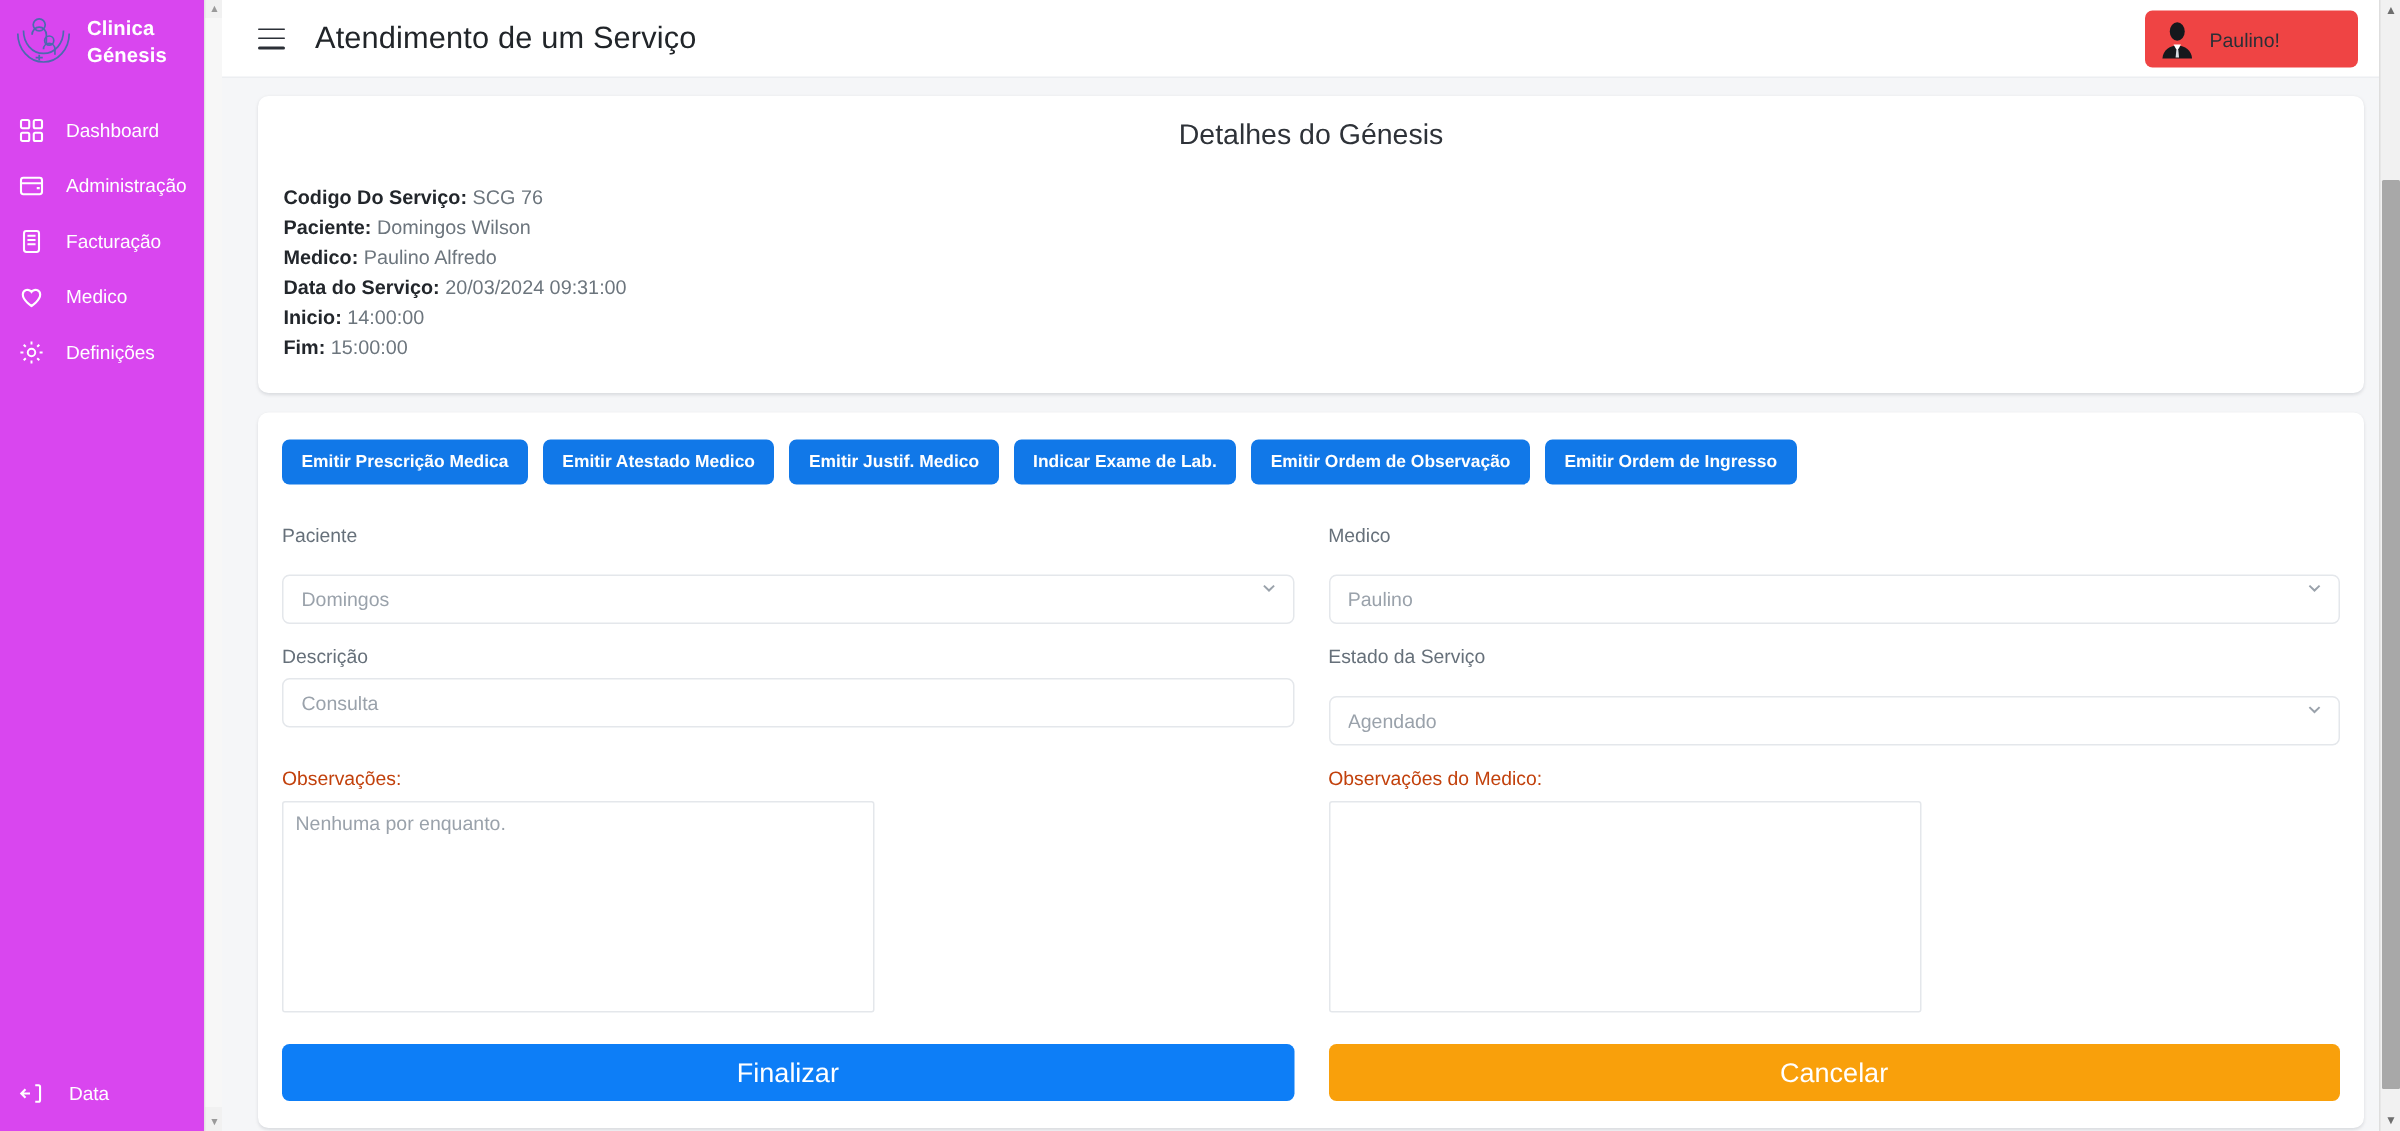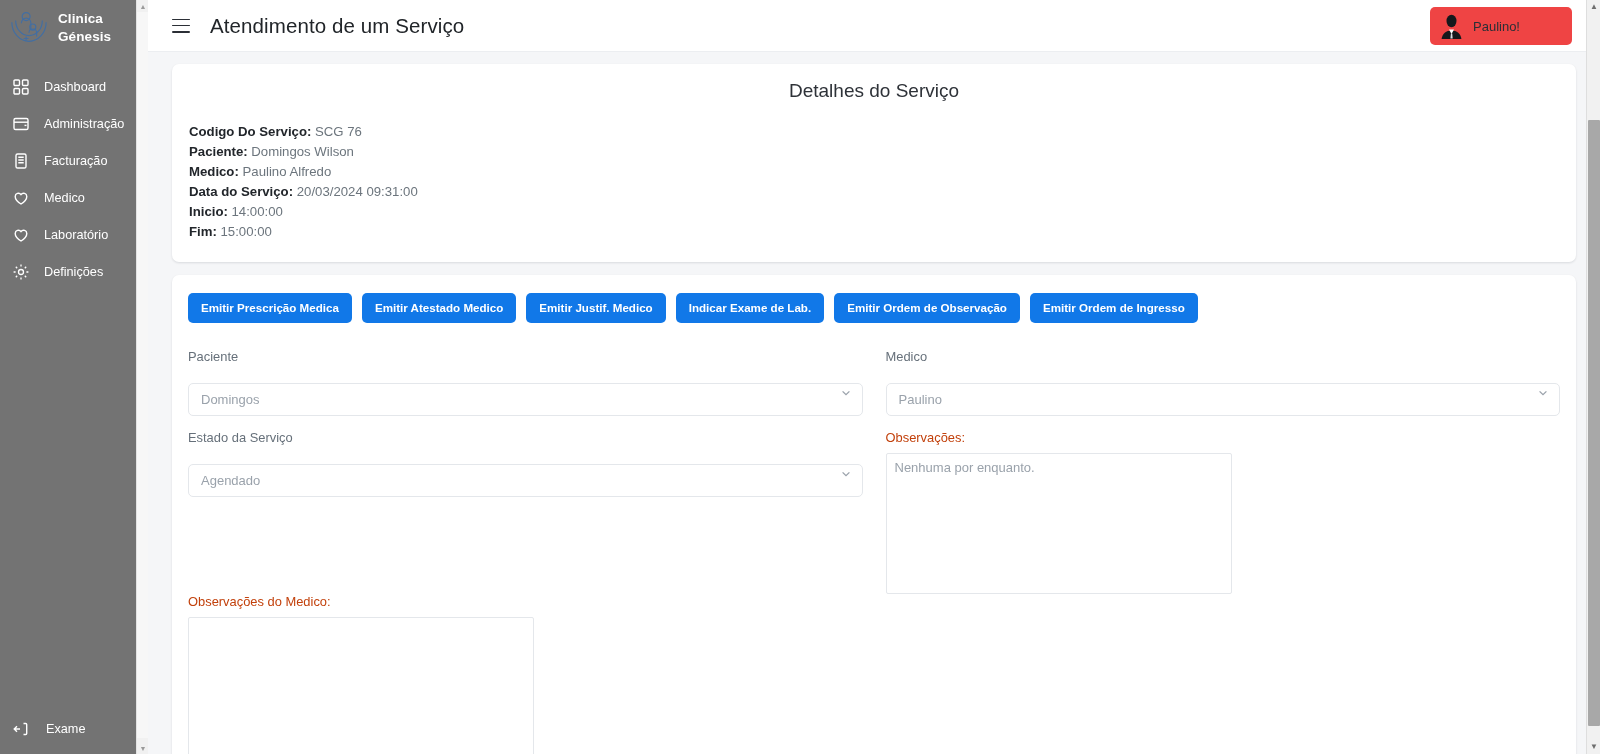--- a/index.html
+++ b/index.html
@@ -10,21 +10,21 @@
     font-family: "Liberation Sans", sans-serif;
     background: #f5f6f8;
   }
 
   .app { position: relative; width: 1600px; height: 754px; display: flex; }
 
   
   .sidebar {
     width: 148px;
     min-width: 148px;
-    background: #737373;
+    background: #d946ef;
     color: #ffffff;
     position: relative;
     height: 754px;
     overflow: hidden;
   }
   .brand {
     display: flex;
     align-items: center;
     gap: 8px;
     padding: 8px 10px 14px 8px;
@@ -208,21 +208,21 @@
     color: #9aa2ab;
   }
   select.ctrl {
     appearance: none; -webkit-appearance: none; -moz-appearance: none;
     padding-right: 28px;
     margin-top: 12px;
   }
 
   .ta-label { font-size: 12.9px; color: #c2410c; display: block; margin-bottom: 8px; }
   textarea.ta {
-    width: 346px;
+    width: 395px;
     height: 141px;
     border: 1px solid #e4e7eb;
     border-radius: 2px;
     background: #ffffff;
     font-family: "Liberation Sans", sans-serif;
     font-size: 13px;
     color: #9aa2ab;
     padding: 6px 8px;
     resize: none;
     outline: none;
@@ -336,49 +336,41 @@
 
       <div class="nav-item">
         <span class="nav-ico">
           <svg viewBox="0 0 18 18" width="18" height="18" fill="none" stroke="#ffffff" stroke-width="1.4">
             <path d="M9 15s-5.8-3.7-5.8-7.6A3.2 3.2 0 0 1 9 5.6a3.2 3.2 0 0 1 5.8 1.8C14.8 11.3 9 15 9 15z"></path>
           </svg>
         </span>
         <span>Medico</span>
       </div>
 
-      <div class="nav-item">
-        <span class="nav-ico">
-          <svg viewBox="0 0 18 18" width="18" height="18" fill="none" stroke="#ffffff" stroke-width="1.4">
-            <path d="M9 15s-5.8-3.7-5.8-7.6A3.2 3.2 0 0 1 9 5.6a3.2 3.2 0 0 1 5.8 1.8C14.8 11.3 9 15 9 15z"></path>
-          </svg>
-        </span>
-        <span>Laboratório</span>
-      </div>
 
       <div class="nav-item">
         <span class="nav-ico">
           <svg viewBox="0 0 18 18" width="18" height="18" fill="none" stroke="#ffffff" stroke-width="1.3">
             <circle cx="9" cy="9" r="2.5"></circle>
             <path d="M9 1.6v2M9 14.4v2M1.6 9h2M14.4 9h2M3.8 3.8l1.4 1.4M12.8 12.8l1.4 1.4M14.2 3.8l-1.4 1.4M5.2 12.8l-1.4 1.4"></path>
           </svg>
         </span>
         <span>Definições</span>
       </div>
 
     </nav>
 
     <div class="logout">
       <span class="nav-ico">
         <svg viewBox="0 0 18 18" width="18" height="18" fill="none" stroke="#ffffff" stroke-width="1.4">
           <path d="M11.5 3.5h2.2a1 1 0 0 1 1 1v9a1 1 0 0 1-1 1h-2.2"></path>
           <path d="M8 9H2.6M5 6.2 2.2 9 5 11.8"></path>
         </svg>
       </span>
-      <span>Exame</span>
+      <span>Data</span>
     </div>
 
     <div class="sb-scroll">
       <div class="arr top">▲</div>
       <div class="thumb"></div>
       <div class="arr bot">▼</div>
     </div>
   </aside>
 
   <div class="main">
@@ -400,21 +392,21 @@
             <path d="M12.9 20.4h1.3l.5 5h-2.3z" fill="#d9dde3"></path>
           </svg>
         </span>
         <span class="user-name">Paulino!</span>
       </div>
     </header>
 
     <div class="content">
 
       <section class="card card-details">
-        <h2 class="details-title">Detalhes do Serviço</h2>
+        <h2 class="details-title">Detalhes do Génesis</h2>
 
         <p class="detail-line">
           <b>Codigo Do Serviço:</b>
           <span>SCG 76</span>
         </p>
         <p class="detail-line">
           <b>Paciente:</b>
           <span>Domingos Wilson</span>
         </p>
         <p class="detail-line">
@@ -469,20 +461,24 @@
                 <option>Paulino</option>
               </select>
               <span class="chev">
                 <svg viewBox="0 0 12 12" width="12" height="12" fill="none" stroke="#9aa2ab" stroke-width="1.3">
                     <path d="M2.6 4.4 6 7.7l3.4-3.3"></path>
                   </svg>
               </span>
             </div>
           </div>
 
+          <div class="field">
+            <label class="field-label">Descrição</label>
+            <input class="ctrl" type="text" placeholder="Consulta" style="">
+          </div>
 
           <div class="field">
             <label class="field-label">Estado da Serviço</label>
             <div class="select-wrap">
               <select class="ctrl">
                 <option>Agendado</option>
               </select>
               <span class="chev">
                 <svg viewBox="0 0 12 12" width="12" height="12" fill="none" stroke="#9aa2ab" stroke-width="1.3">
                     <path d="M2.6 4.4 6 7.7l3.4-3.3"></path>

